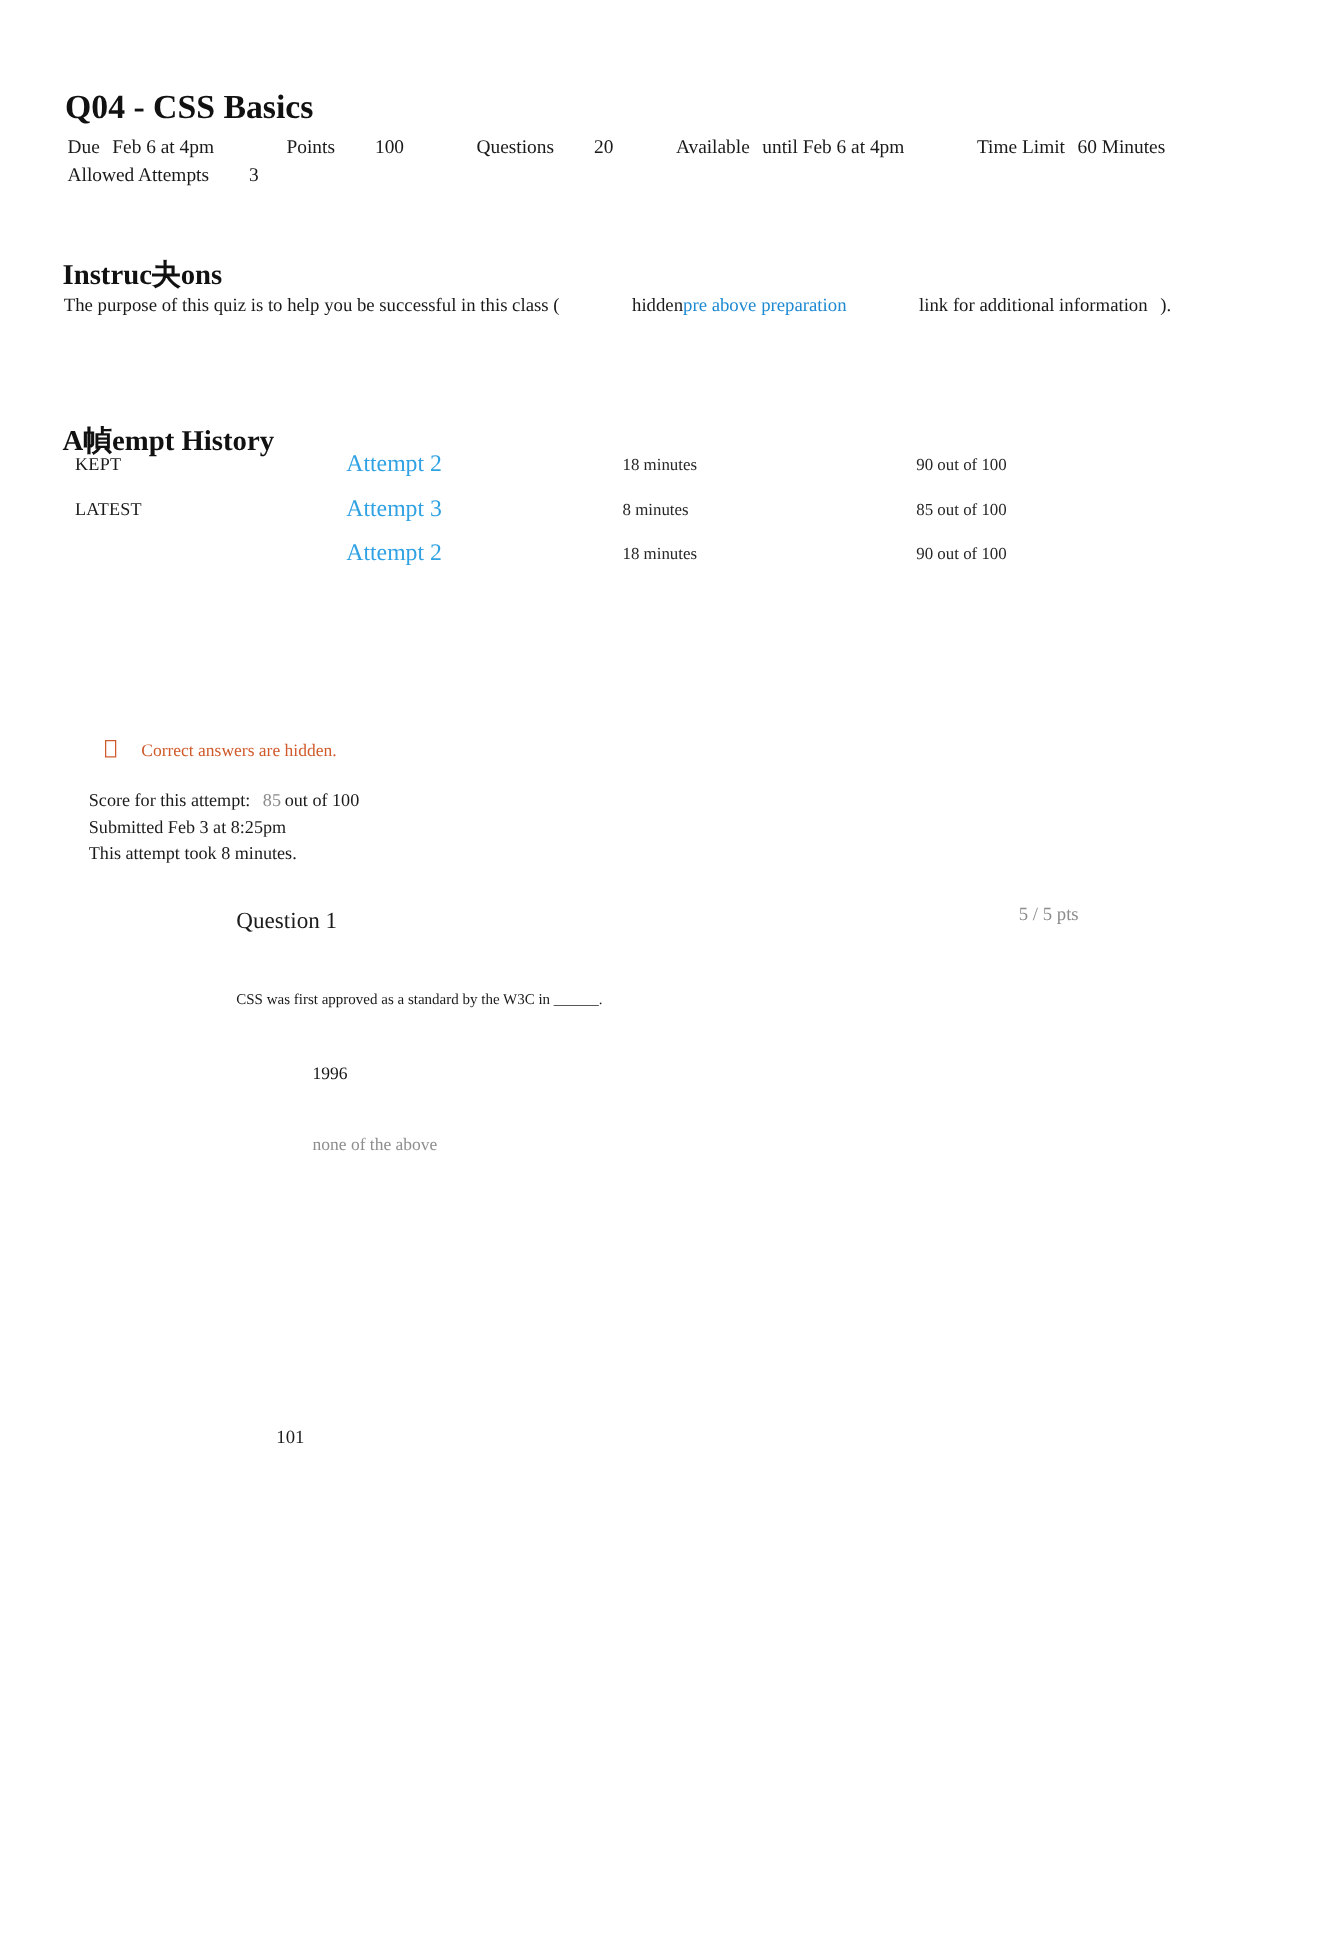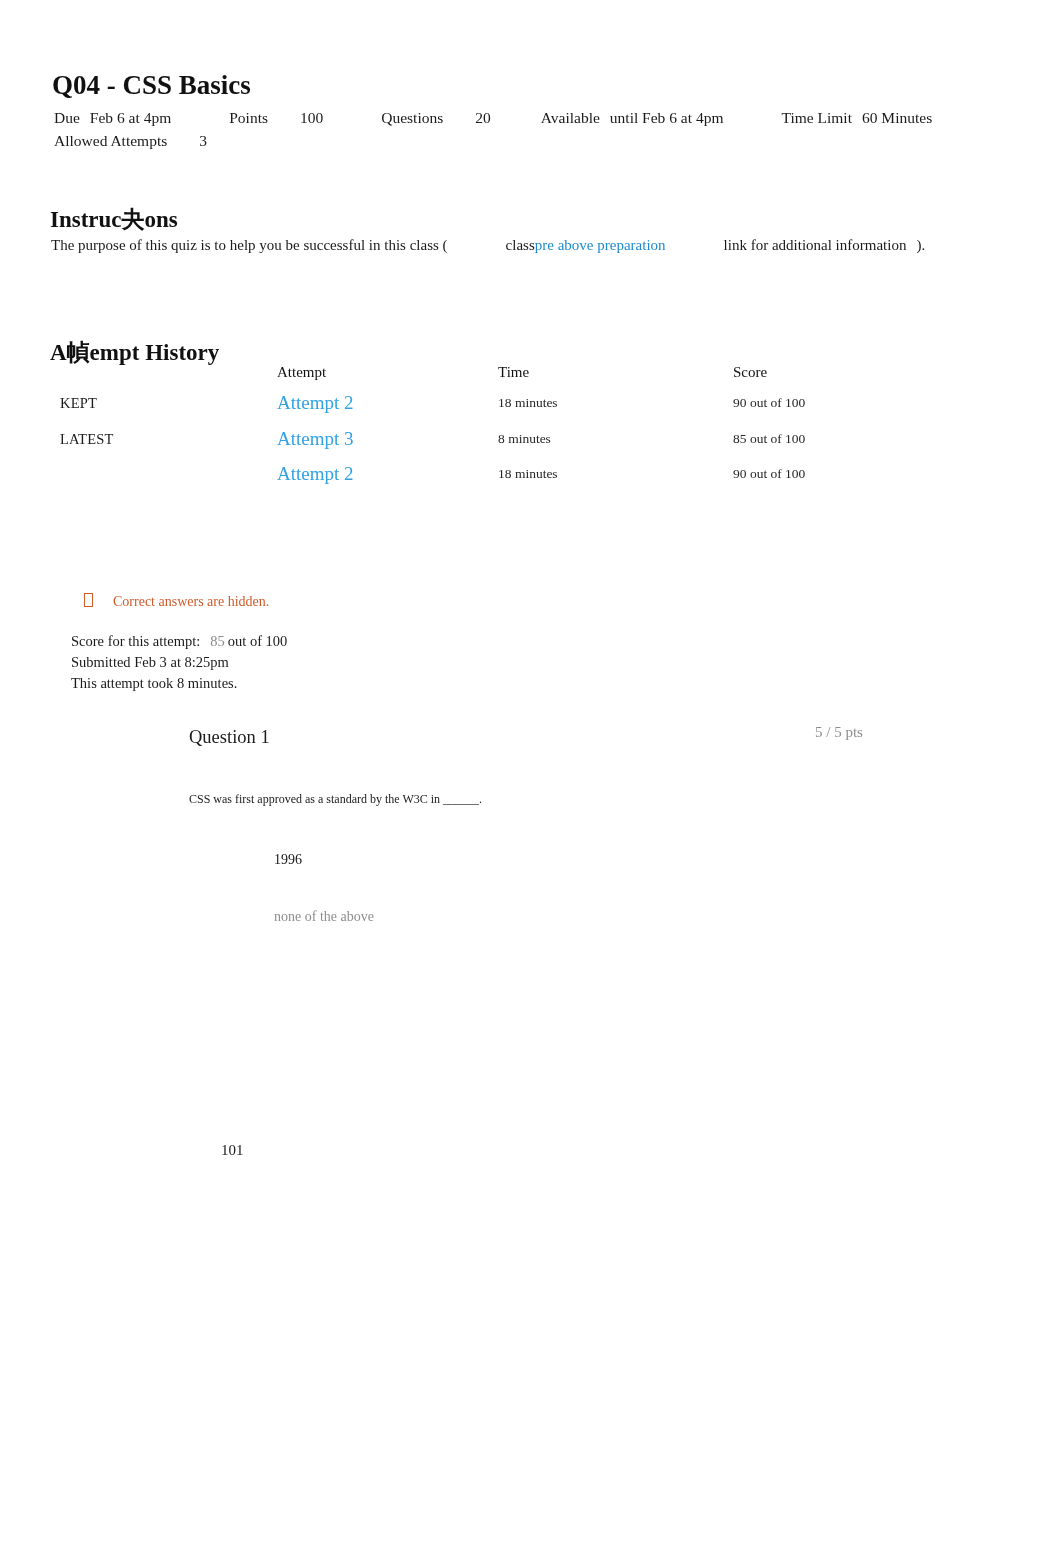--- a/index.html
+++ b/index.html
@@ -200,21 +200,20 @@
     position: relative;
     height: 56.5px;
   }
   .answer .answer-text {
     position: absolute;
     left: 250px;
     top: 0;
     font-size: 14px;
     line-height: 20px;
     white-space: nowrap;
-    margin-left: 24px;
   }
   .answer.selected .answer-text {
     color: #161616;
   }
   .answer.unselected .answer-text {
     color: #8e8e8e;
   }
 
   
   .page-number {
@@ -237,32 +236,26 @@
     <span class="meta-label">Due</span><span class="gap-sm"></span><span class="meta-value">Feb 6 at 4pm</span><span class="gap-lg"></span><span class="meta-label">Points</span><span class="gap-md"></span><span class="meta-value">100</span><span class="gap-lg"></span><span class="meta-label">Questions</span><span class="gap-md"></span><span class="meta-value">20</span><span class="gap-xl"></span><span class="meta-label">Available</span><span class="gap-sm"></span><span class="meta-value">until Feb 6 at 4pm</span><span class="gap-lg"></span><span class="meta-label">Time Limit</span><span class="gap-sm"></span><span class="meta-value">60 Minutes</span>
   </div>
 
   <div class="meta-line meta-row2">
     <span class="meta-label">Allowed Attempts</span><span class="gap-md"></span><span class="meta-value">3</span>
   </div>
 
   <h2 class="section-heading" id="instructions-heading">Instruc夬ons</h2>
 
   <div class="instructions-para">
-    <span>The purpose of this quiz is to help you be successful in this class (</span><span class="gap-lg"></span><span>class</span><a class="link">pre above preparation</a><span class="gap-lg"></span><span>link for additional information</span><span class="gap-sm"></span><span>).</span>
+    <span>The purpose of this quiz is to help you be successful in this class (</span><span class="gap-lg"></span><span>hidden</span><a class="link">pre above preparation</a><span class="gap-lg"></span><span>link for additional information</span><span class="gap-sm"></span><span>).</span>
   </div>
 
   <h2 class="section-heading" id="attempt-history-heading">A幀empt History</h2>
 
   <div class="att-table">
-    <div class="att-row att-head">
-      <span class="att-cell col-status"></span>
-      <span class="att-cell col-attempt">Attempt</span>
-      <span class="att-cell col-time">Time</span>
-      <span class="att-cell col-score">Score</span>
-    </div>
 
     <div class="att-row att-body">
       <span class="att-cell col-status">KEPT</span>
       <span class="att-cell col-attempt"><a>Attempt 2</a></span>
       <span class="att-cell col-time">18 minutes</span>
       <span class="att-cell col-score">90 out of 100</span>
     </div>
 
     <div class="att-row att-body">
       <span class="att-cell col-status">LATEST</span>

